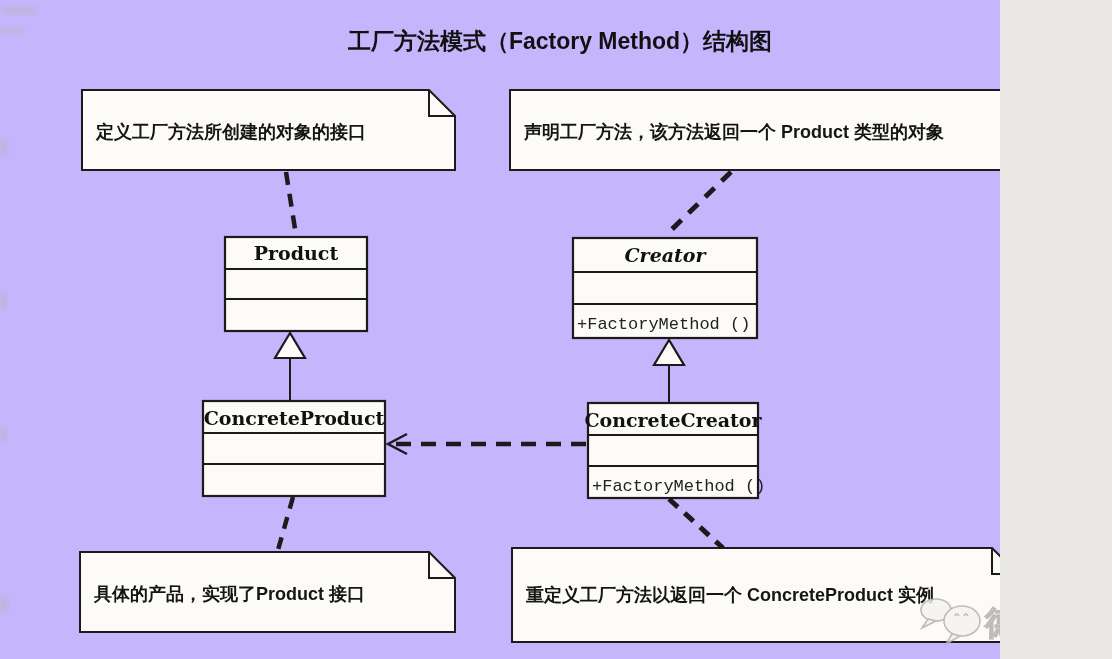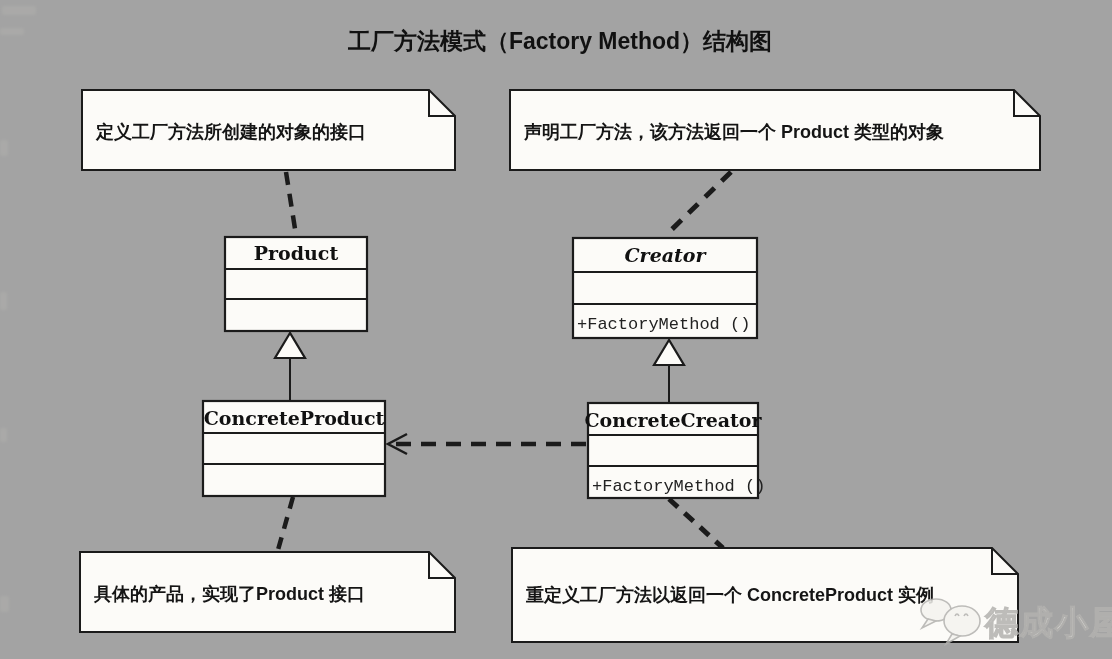--- a/index.html
+++ b/index.html
@@ -1,19 +1,19 @@
 <!DOCTYPE html>
 <html><head>
 <meta charset="utf-8">
 <style>
   html,body{margin:0;padding:0;background:#e9e8e5;}
   .page{
     position:relative;
-    width:1112px;height:659px;
-    background:#a3a3a3;
+    width:1000px;height:659px;
+    background:#c4b5fd;
     font-family:"Liberation Sans", sans-serif;
     overflow:hidden;
     text-align:right;
   }
   svg{position:absolute;left:0;top:0;}
   .artifact{position:absolute;background:#b7b6b2;opacity:.35;filter:blur(1.5px);border-radius:2px;}
   text{user-select:none;}
   .cn{font-family:"Liberation Sans", sans-serif;font-weight:700;}
   .clsname{font-family:"DejaVu Serif", serif;font-weight:700;}
   .method{font-family:"Liberation Mono", monospace;font-weight:500;}

